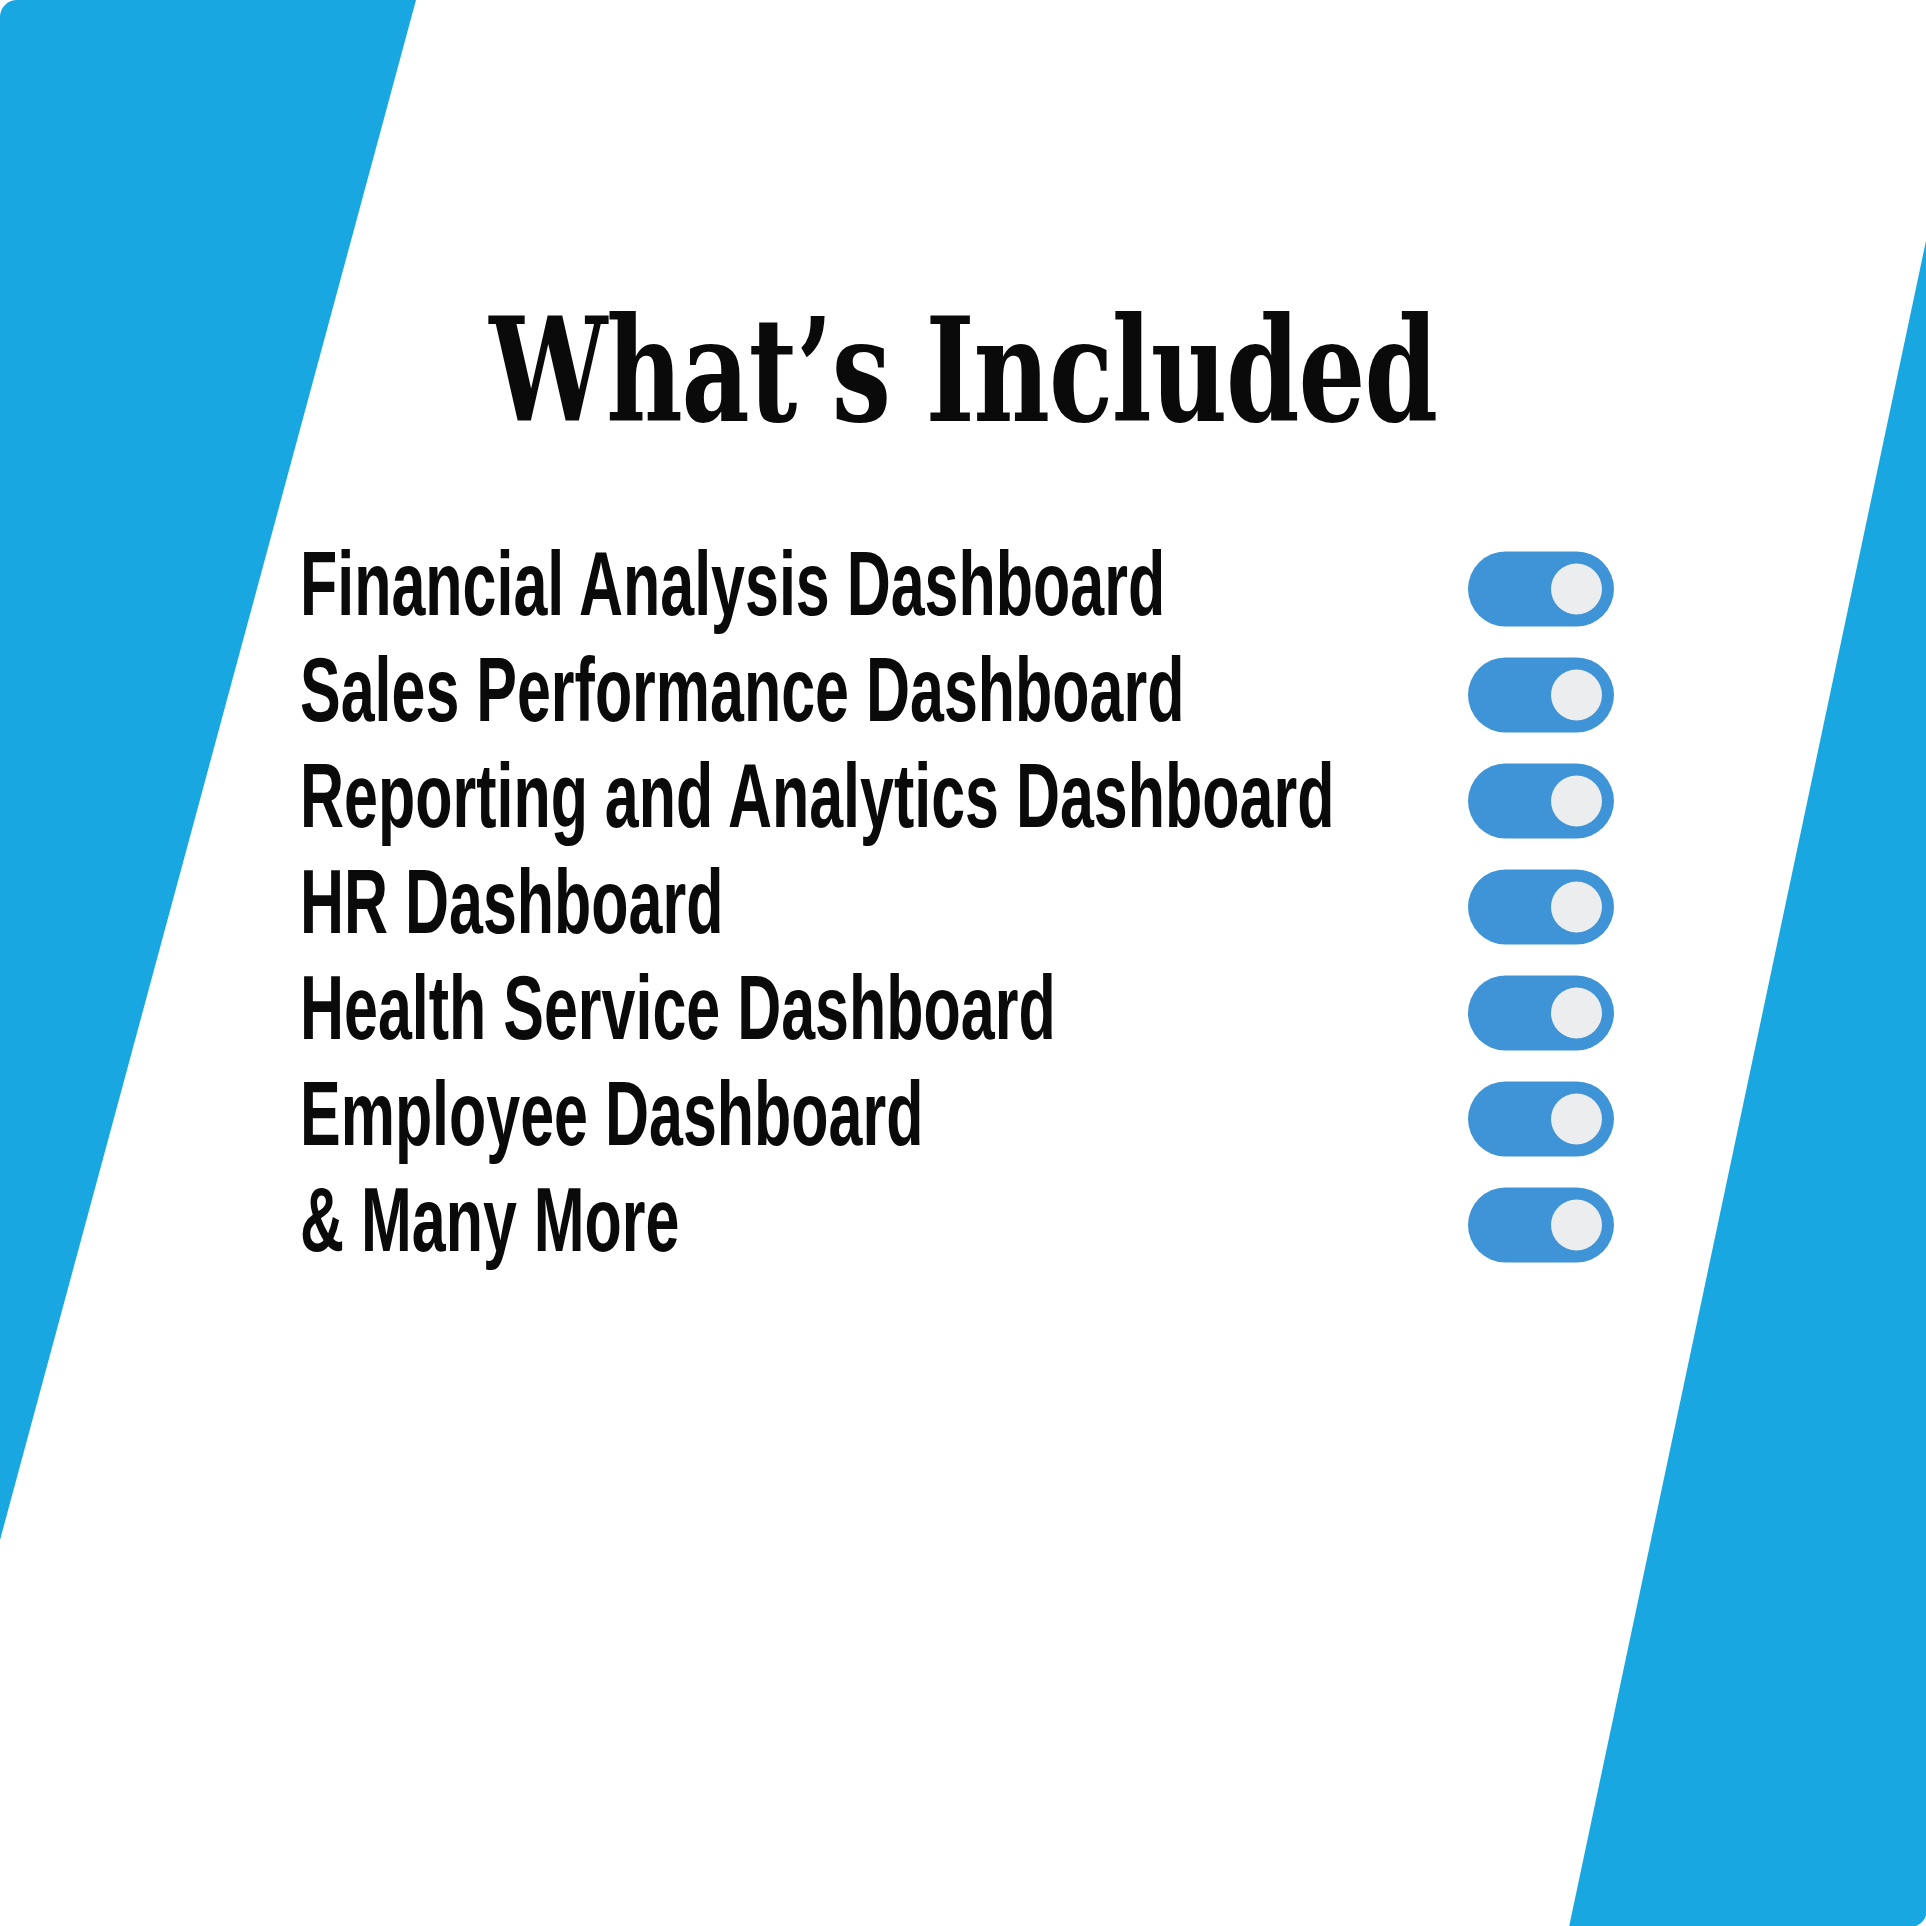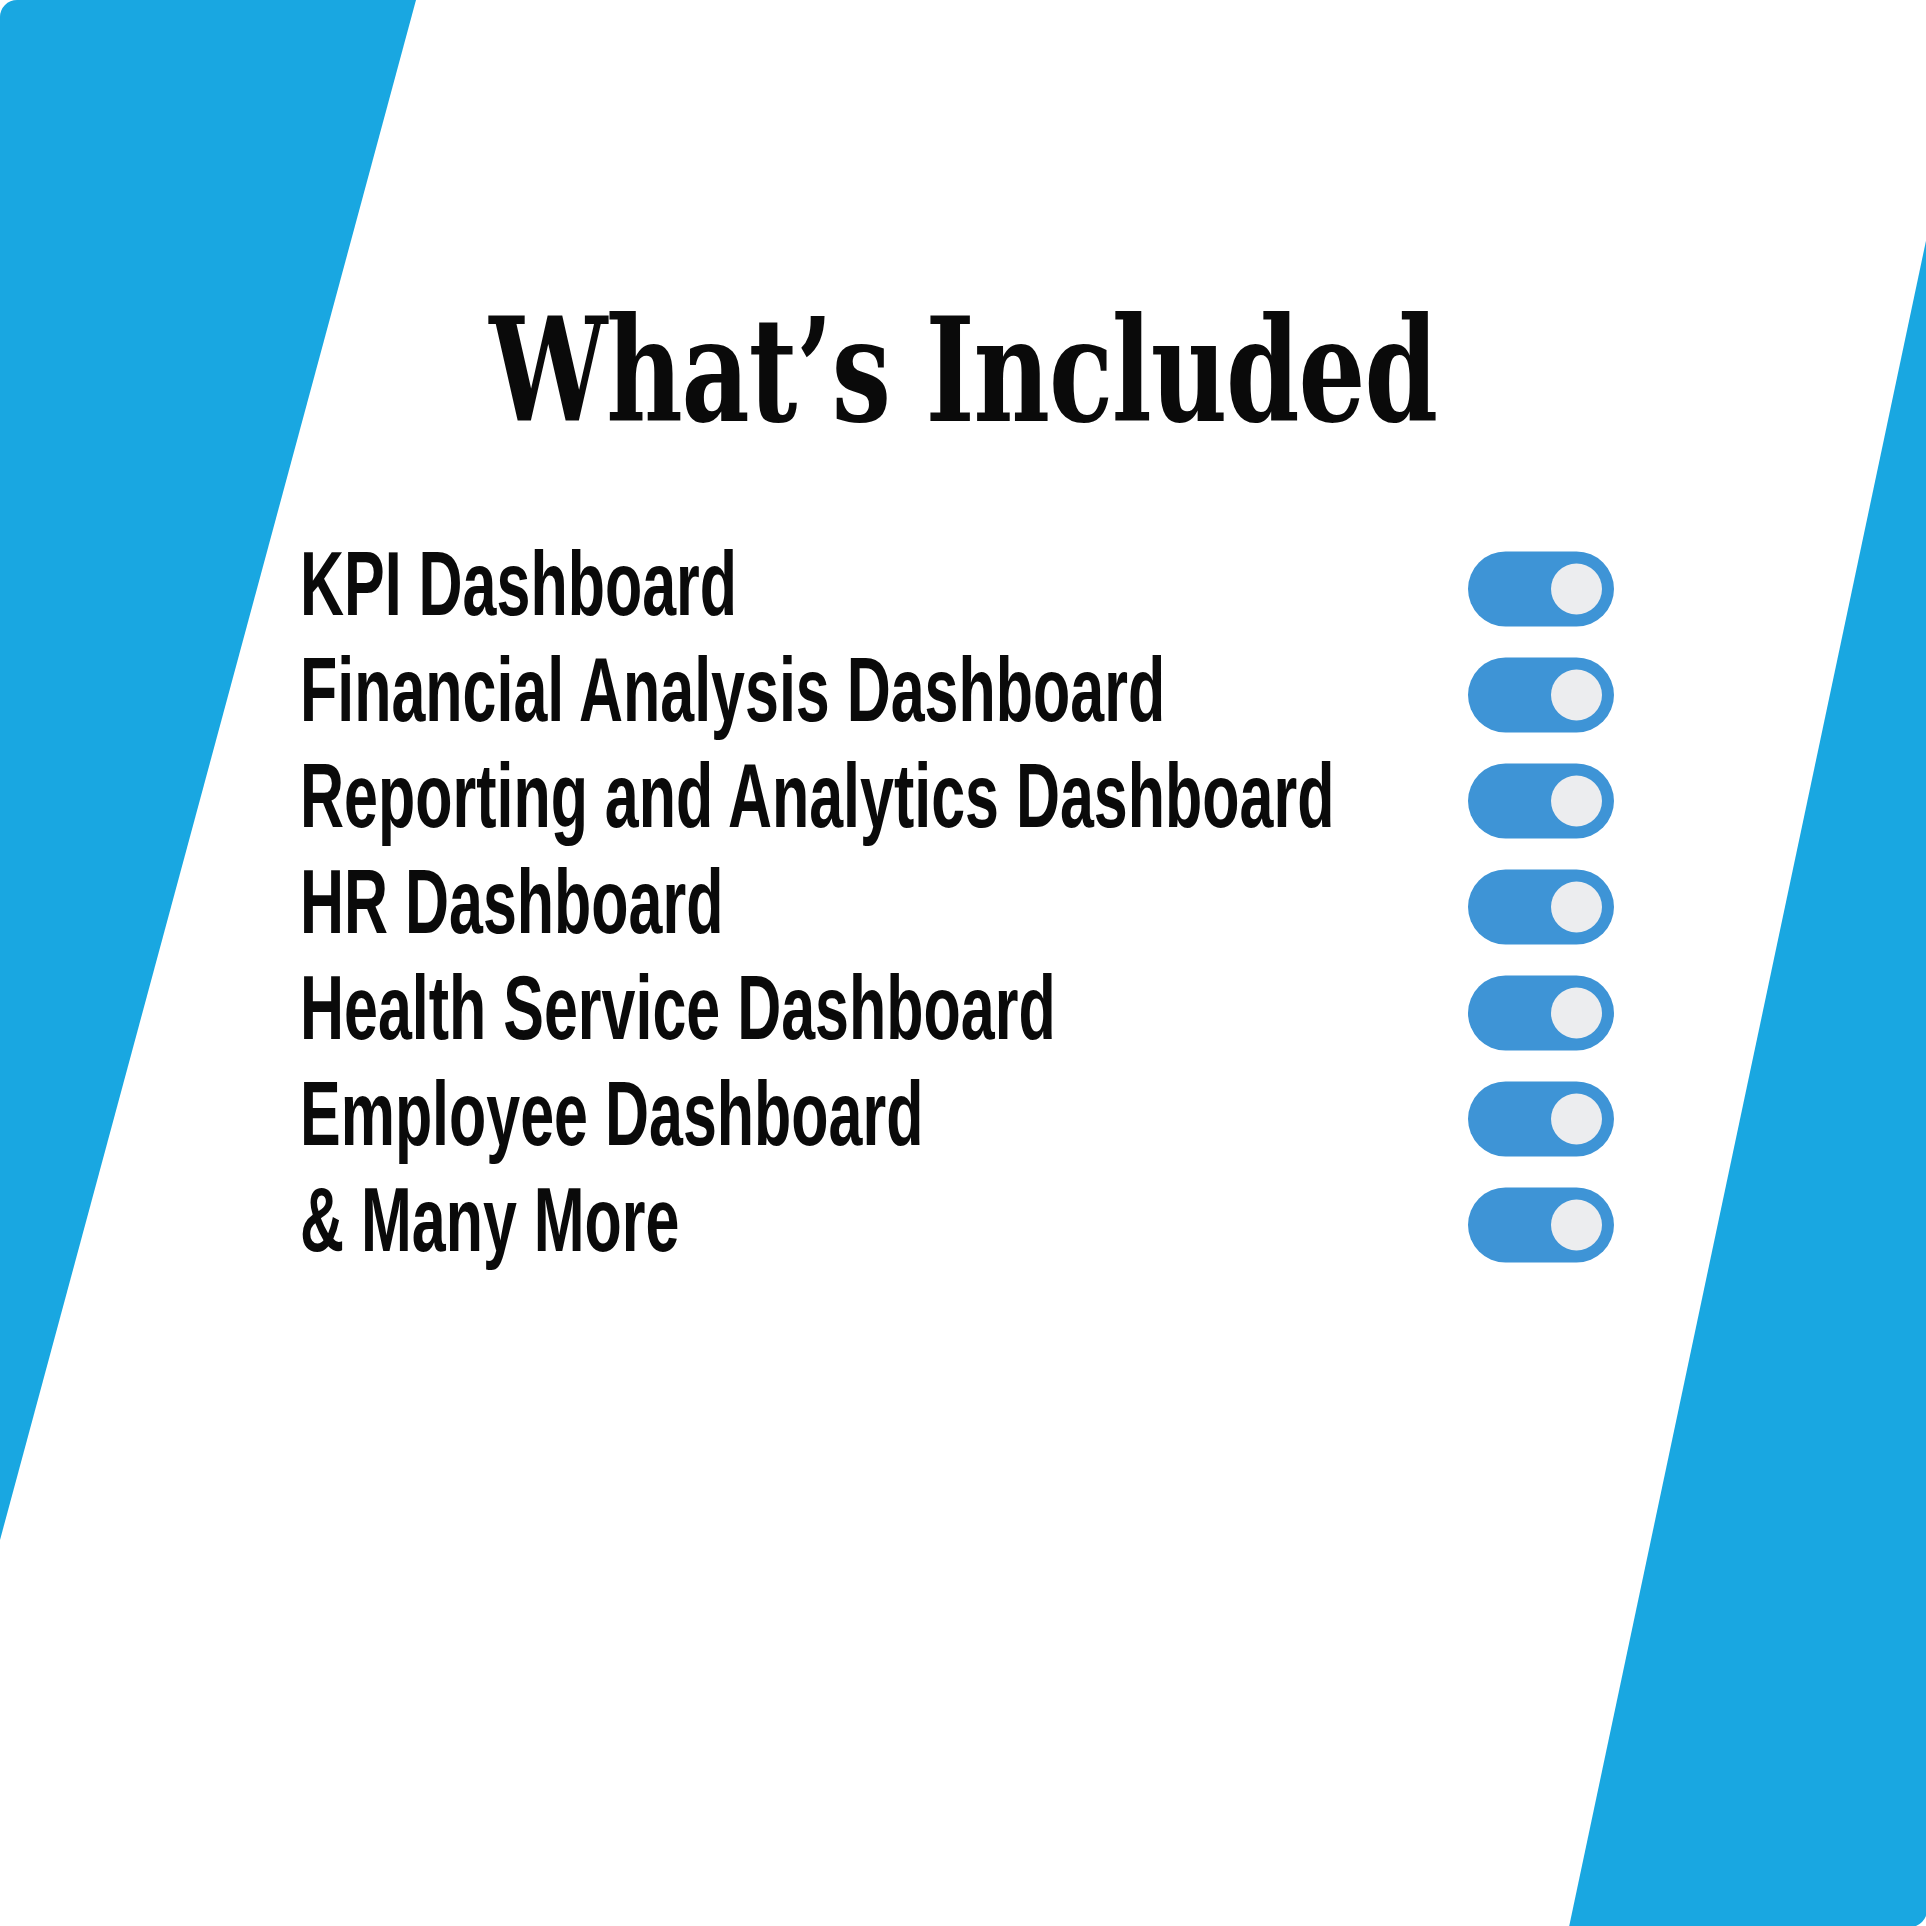--- a/index.html
+++ b/index.html
@@ -83,27 +83,27 @@
   <div class="band band-left"></div>
 
   <div class="band band-right"></div>
 
   <div class="title-wrap">
     <h1 class="title">What’s Included</h1>
   </div>
 
   <div class="feature-list">
       <div class="row">
-      <span class="row-label">KPI Dashboard</span>
+      <span class="row-label">Financial Analysis Dashboard</span>
       <div class="toggle" role="switch" aria-checked="true">
         <div class="knob"></div>
       </div>
     </div>
       <div class="row">
-      <span class="row-label">Financial Analysis Dashboard</span>
+      <span class="row-label">Sales Performance Dashboard</span>
       <div class="toggle" role="switch" aria-checked="true">
         <div class="knob"></div>
       </div>
     </div>
       <div class="row">
       <span class="row-label">Reporting and Analytics Dashboard</span>
       <div class="toggle" role="switch" aria-checked="true">
         <div class="knob"></div>
       </div>
     </div>

